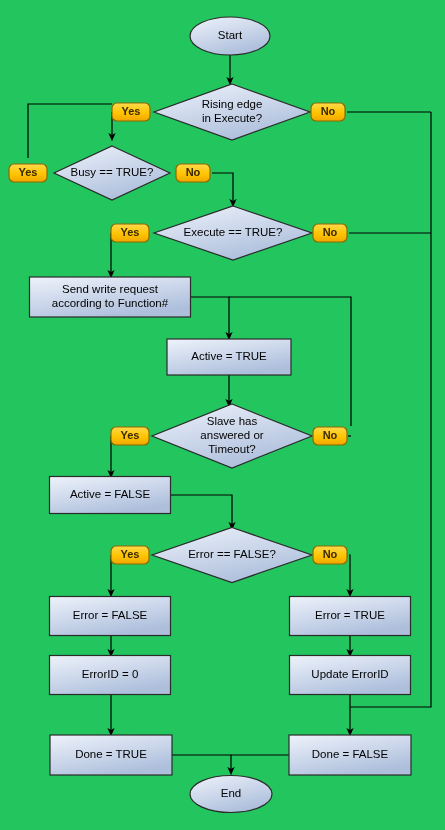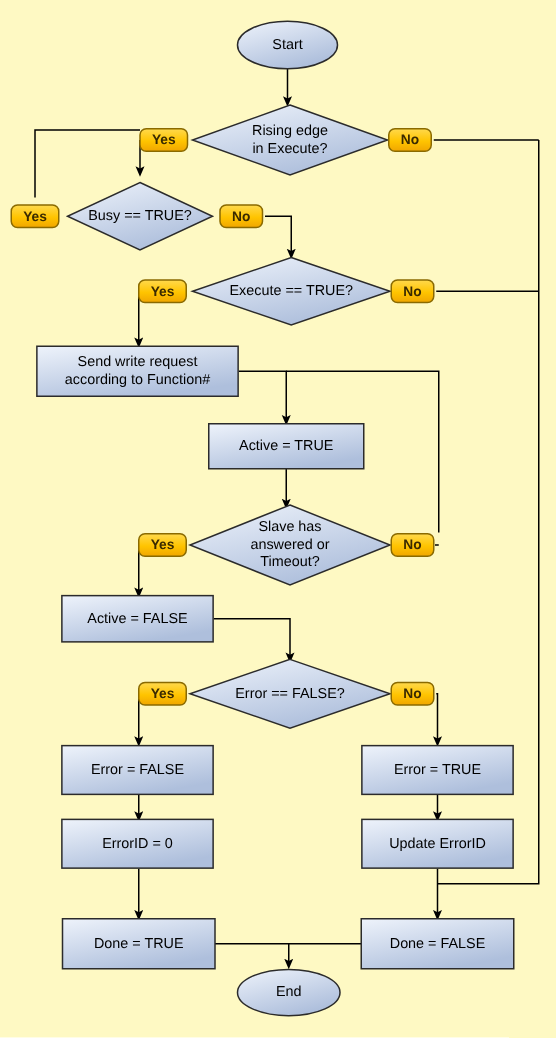--- a/index.html
+++ b/index.html
@@ -7,21 +7,21 @@
     padding: 0;
     background: #ffffff;
   }
   body {
     font-family: "Liberation Sans", sans-serif;
   }
   #flow-root {
     position: relative;
     width: 445px;
     height: 830px;
-    background: #fef9c3;
+    background: #22c55e;
     overflow: hidden;
   }
   #flow-svg {
     position: absolute;
     left: 0;
     top: 0;
     width: 445px;
     height: 830px;
   }
   .node-text {

